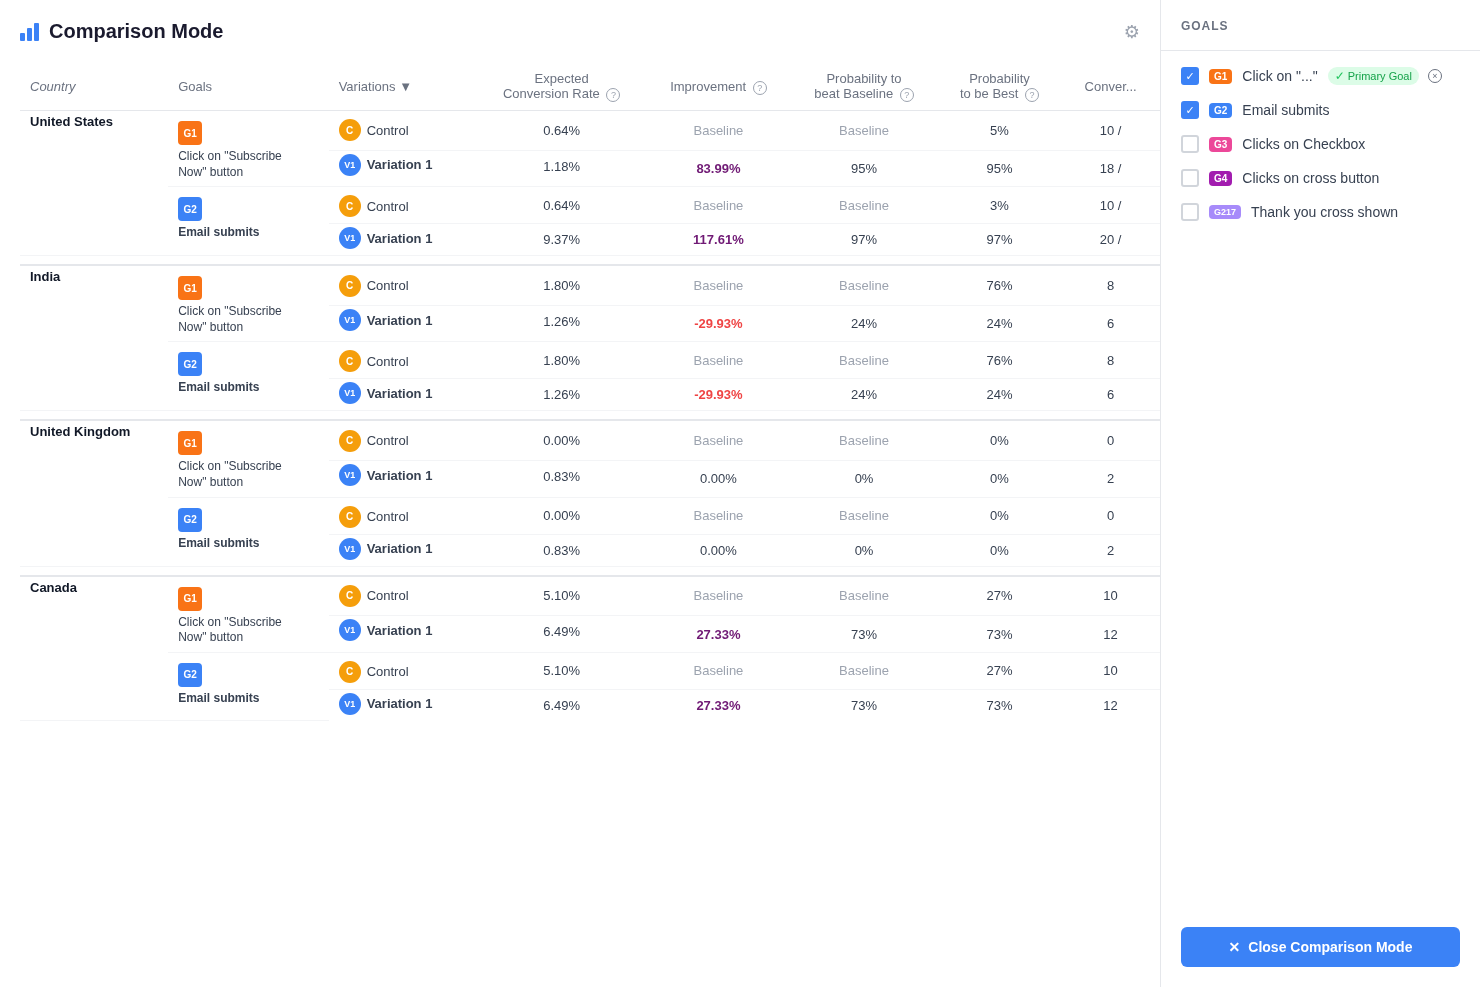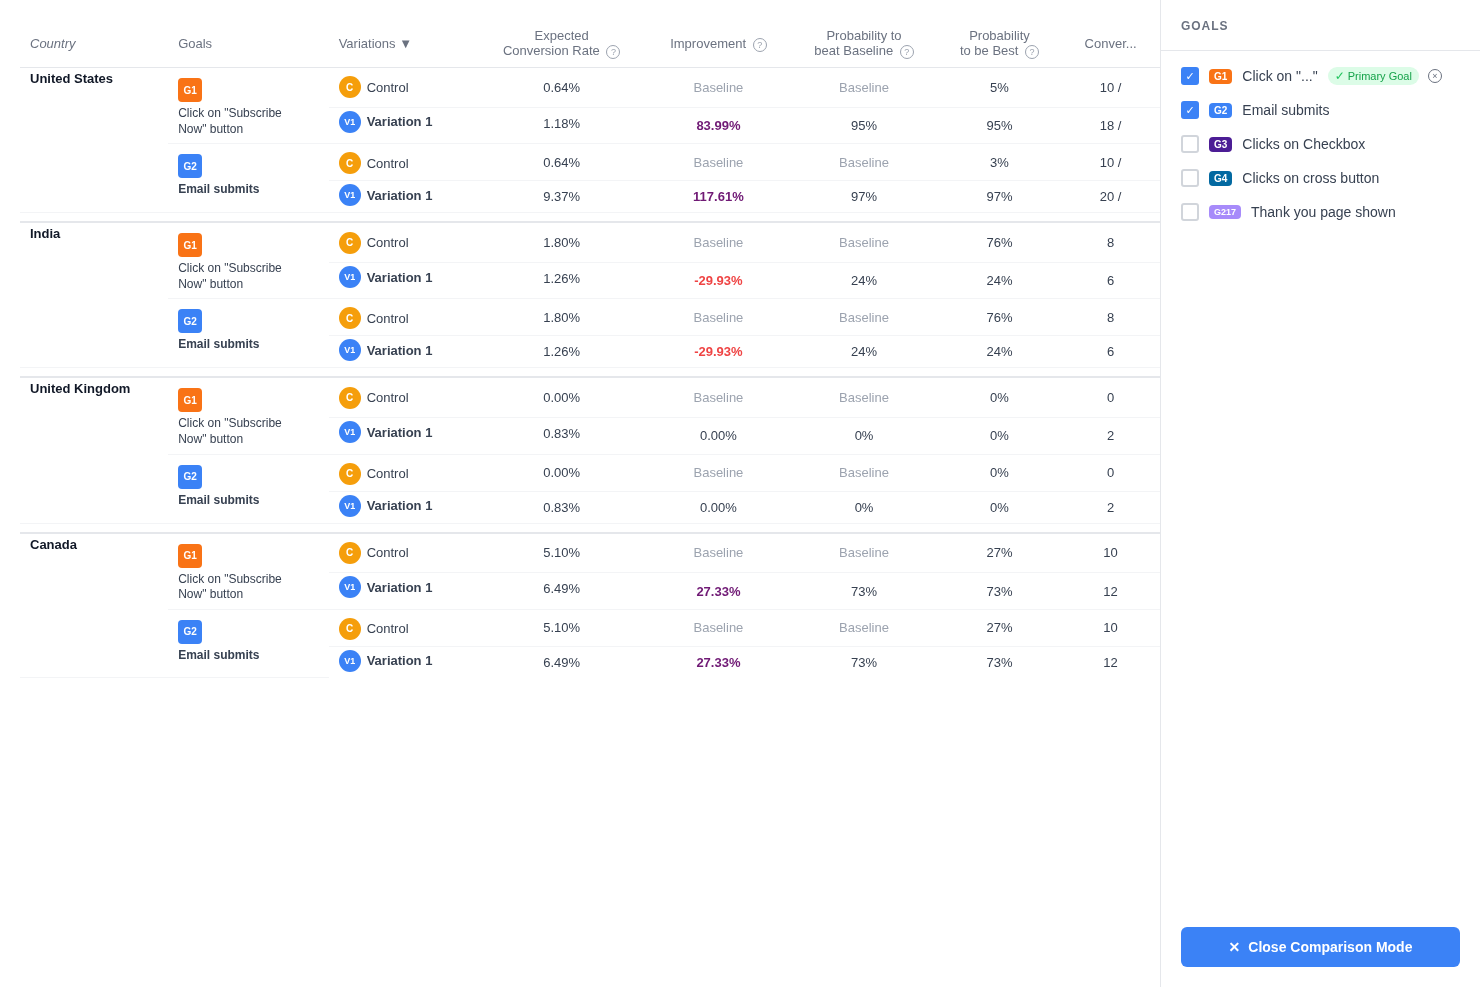--- a/index.html
+++ b/index.html
@@ -26,22 +26,22 @@
     tbody tr td:nth-child(4),
     tbody tr td:nth-child(5),
     tbody tr td:nth-child(6),
     tbody tr td:nth-child(7),
     tbody tr td:nth-child(8) { text-align: center; }
 
     .country-name { font-size: 13px; font-weight: 600; color: #111827; }
     .goal-badge { display: inline-flex; align-items: center; justify-content: center; width: 24px; height: 24px; border-radius: 4px; color: white; font-size: 10px; font-weight: 700; }
     .badge-g1 { background: #f97316; }
     .badge-g2 { background: #3b82f6; }
-    .badge-g3 { background: #4c1d95; }
-    .badge-g4 { background: #0369a1; }
+    .badge-g3 { background: #ec4899; }
+    .badge-g4 { background: #a21caf; }
     .badge-g217 { background: #a78bfa; font-size: 8px; width: 32px; border-radius: 4px; }
 
     .goal-label { font-size: 12px; color: #374151; margin-top: 4px; line-height: 1.3; max-width: 110px; }
 
     .variation-badge { display: inline-flex; align-items: center; justify-content: center; width: 22px; height: 22px; border-radius: 50%; color: white; font-size: 10px; font-weight: 700; }
     .var-control { background: #f59e0b; }
     .var-v1 { background: #3b82f6; font-size: 9px; }
 
     .variation-row { display: flex; align-items: center; gap: 6px; white-space: nowrap; }
     .variation-name { font-size: 13px; color: #374151; }
@@ -78,20 +78,31 @@
     th.col-conv { width: 80px; }
 
     .help-icon { display: inline-flex; align-items: center; justify-content: center; width: 14px; height: 14px; border-radius: 50%; border: 1px solid #9ca3af; color: #9ca3af; font-size: 9px; cursor: pointer; margin-left: 3px; }
 
     tbody tr:last-child td { border-bottom: none; }
   </style>
 </head>
 <body>
 
 <div class="main-content">
+  <div class="header">
+    <div class="header-left">
+      <div class="chart-icon">
+        <div class="chart-bar" style="height:8px;"></div>
+        <div class="chart-bar" style="height:13px;"></div>
+        <div class="chart-bar" style="height:18px;"></div>
+      </div>
+      <span class="header-title">Comparison Mode</span>
+    </div>
+    <span class="gear-icon">⚙</span>
+  </div>
 
   <table>
     <thead>
       <tr>
         <th class="col-country" style="text-align:left;">Country</th>
         <th class="col-goals" style="text-align:left;">Goals</th>
         <th class="col-variations" style="text-align:left;">
           Variations
           <span style="color:#6b7280; cursor:pointer;">▼</span>
         </th>
@@ -387,21 +398,21 @@
         <div class="goal-checkbox unchecked"></div>
         <span class="goal-badge-small badge-g4" style="font-size: 10px; padding: 2px 5px;">G4</span>
         <div style="display: flex; align-items: center; gap: 6px; flex-wrap: wrap;">
           <span class="goal-text">Clicks on cross button</span>
         </div>
       </div>
       <div class="goal-item">
         <div class="goal-checkbox unchecked"></div>
         <span class="goal-badge-small badge-g217" style="font-size: 9px; padding: 2px 4px;">G217</span>
         <div style="display: flex; align-items: center; gap: 6px; flex-wrap: wrap;">
-          <span class="goal-text">Thank you page shown</span>
+          <span class="goal-text">Thank you cross shown</span>
         </div>
       </div>
     </div>
   <button class="close-btn">
     <span class="close-x">✕</span>
     <span>Close Comparison Mode</span>
   </button>
 </div>
 
 </body></html>

